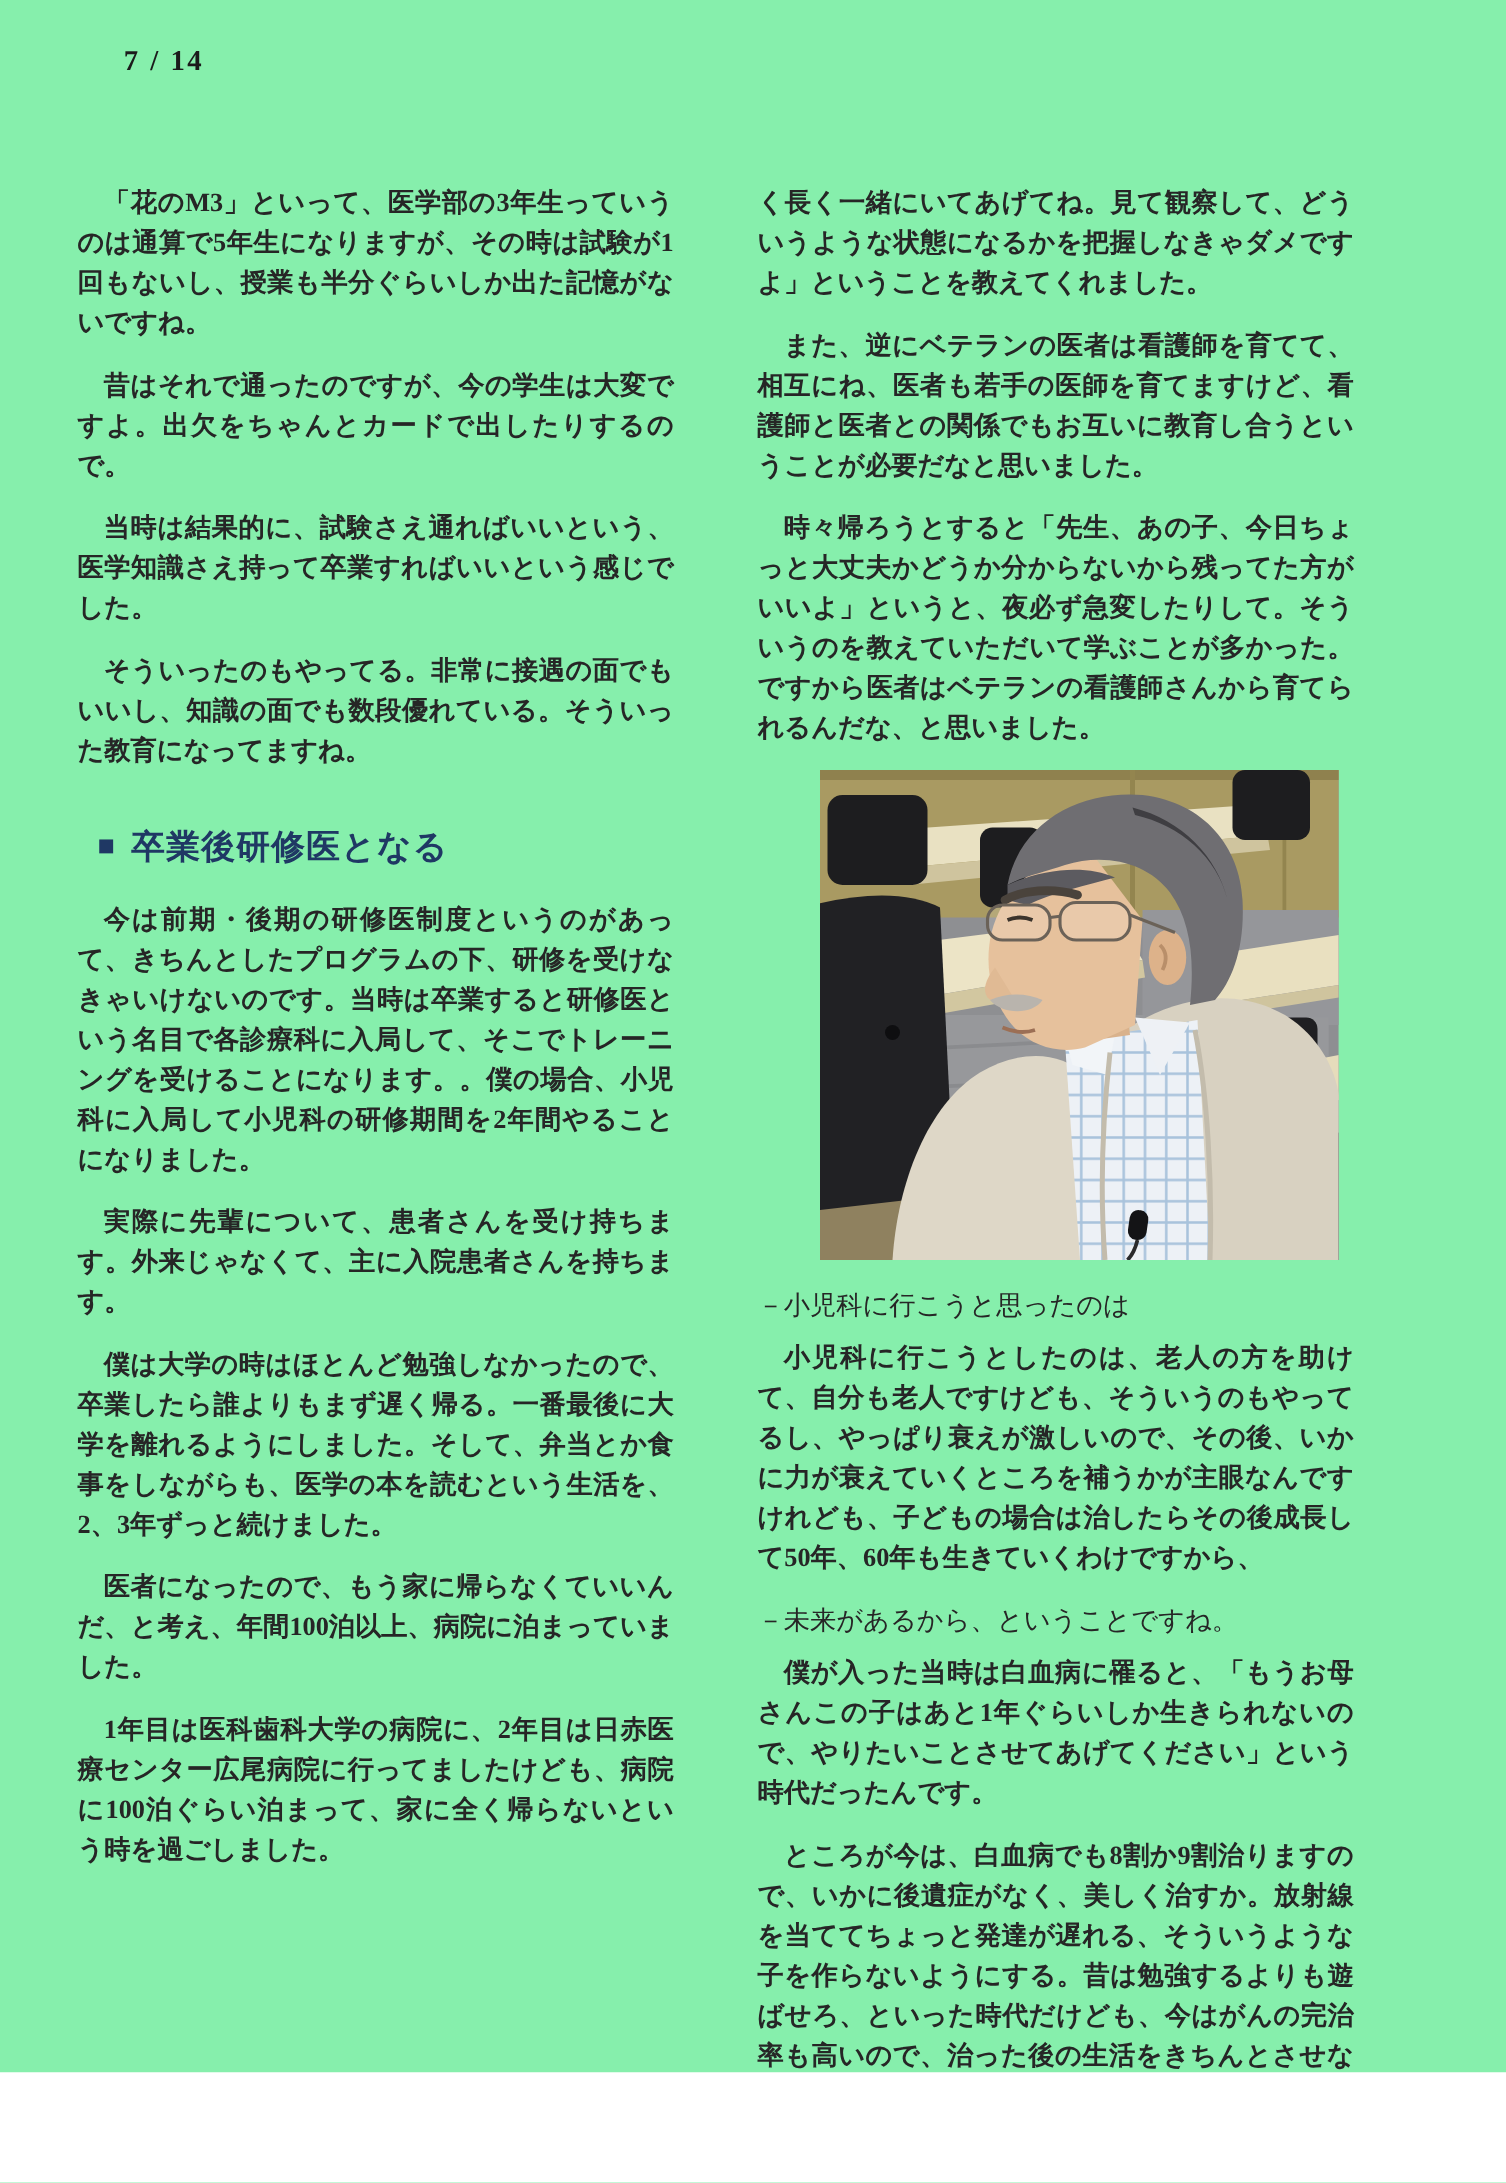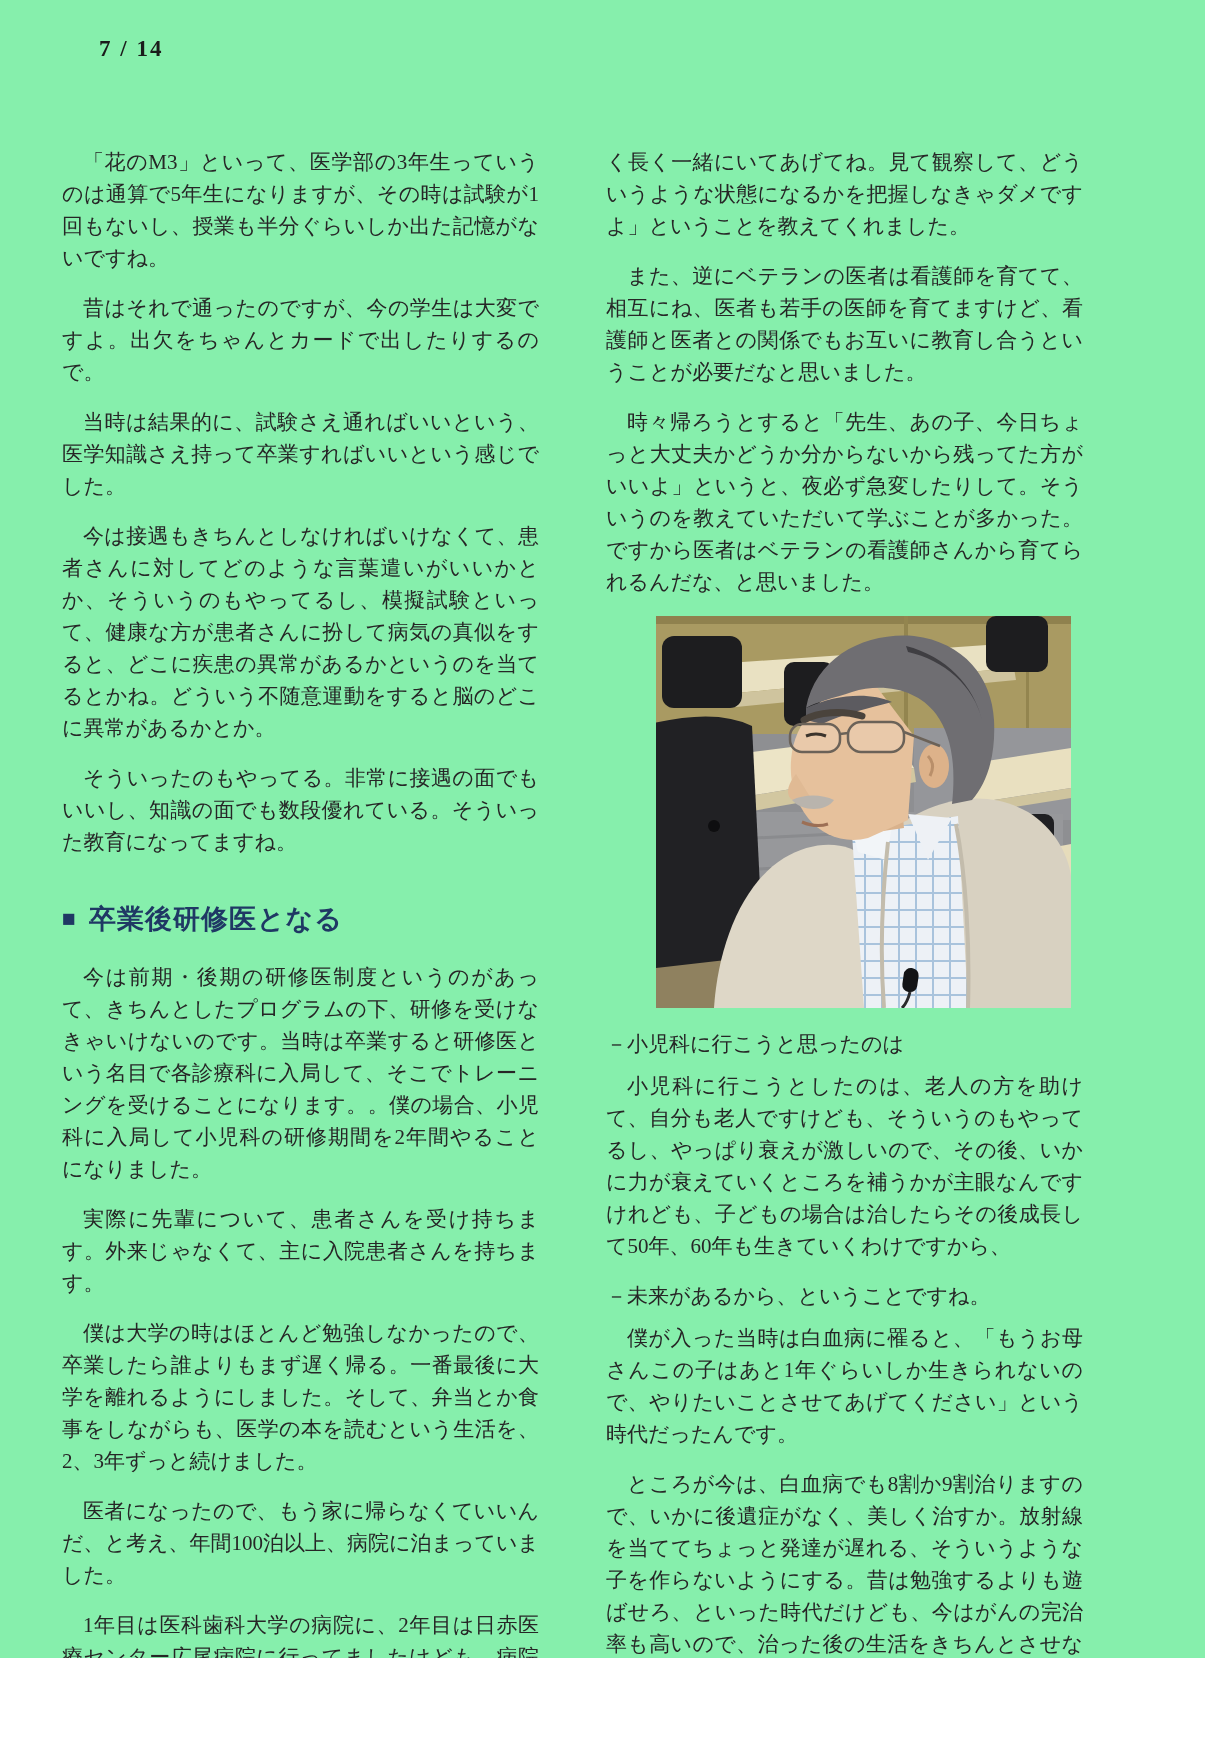--- a/index.html
+++ b/index.html
@@ -25,25 +25,25 @@
     top: 146px;
     width: 477px;
     font-size: 21px;
     line-height: 32px;
     color: #262626;
     text-align: justify;
   }
   .col-left  { left: 62px; }
   .col-right { left: 606px; }
   .column p { margin: 0 0 18px 0; }
-  .para       { text-indent: 21px; }
+  .para       { text-indent: 21px; font-weight: bold; }
   .no-indent  { text-indent: 0; }
   .question   { text-indent: 0; margin: 0 0 10px 0 !important; }
   .section-heading {
-    margin: 42px 0 22px 0;
+    margin: 42px 0 22px 16px;
     font-family: "Liberation Sans", "DejaVu Sans", sans-serif;
     font-size: 27px;
     line-height: 38px;
     font-weight: bold;
     color: #1f3864;
     text-indent: 0;
     letter-spacing: 1px;
   }
   .section-heading .bullet {
     font-size: 23px;
@@ -62,21 +62,20 @@
 <body>
 
 <div class="page">
 
   <div class="page-number">7 / 14</div>
 
   <div class="column col-left">
     <p class="para">「花のM3」といって、医学部の3年生っていうのは通算で5年生になりますが、その時は試験が1回もないし、授業も半分ぐらいしか出た記憶がないですね。</p>
     <p class="para">昔はそれで通ったのですが、今の学生は大変ですよ。出欠をちゃんとカードで出したりするので。</p>
     <p class="para">当時は結果的に、試験さえ通ればいいという、医学知識さえ持って卒業すればいいという感じでした。</p>
-    <p class="para">今は接遇もきちんとしなければいけなくて、患者さんに対してどのような言葉遣いがいいかとか、そういうのもやってるし、模擬試験といって、健康な方が患者さんに扮して病気の真似をすると、どこに疾患の異常があるかというのを当てるとかね。どういう不随意運動をすると脳のどこに異常があるかとか。</p>
     <p class="para">そういったのもやってる。非常に接遇の面でもいいし、知識の面でも数段優れている。そういった教育になってますね。</p>
 
     <h2 class="section-heading">
       <span class="bullet">■</span><span>卒業後研修医となる</span>
     </h2>
 
     <p class="para">今は前期・後期の研修医制度というのがあって、きちんとしたプログラムの下、研修を受けなきゃいけないのです。当時は卒業すると研修医という名目で各診療科に入局して、そこでトレーニングを受けることになります。。僕の場合、小児科に入局して小児科の研修期間を2年間やることになりました。</p>
     <p class="para">実際に先輩について、患者さんを受け持ちます。外来じゃなくて、主に入院患者さんを持ちます。</p>
     <p class="para">僕は大学の時はほとんど勉強しなかったので、卒業したら誰よりもまず遅く帰る。一番最後に大学を離れるようにしました。そして、弁当とか食事をしながらも、医学の本を読むという生活を、2、3年ずっと続けました。</p>
     <p class="para">医者になったので、もう家に帰らなくていいんだ、と考え、年間100泊以上、病院に泊まっていました。</p>

